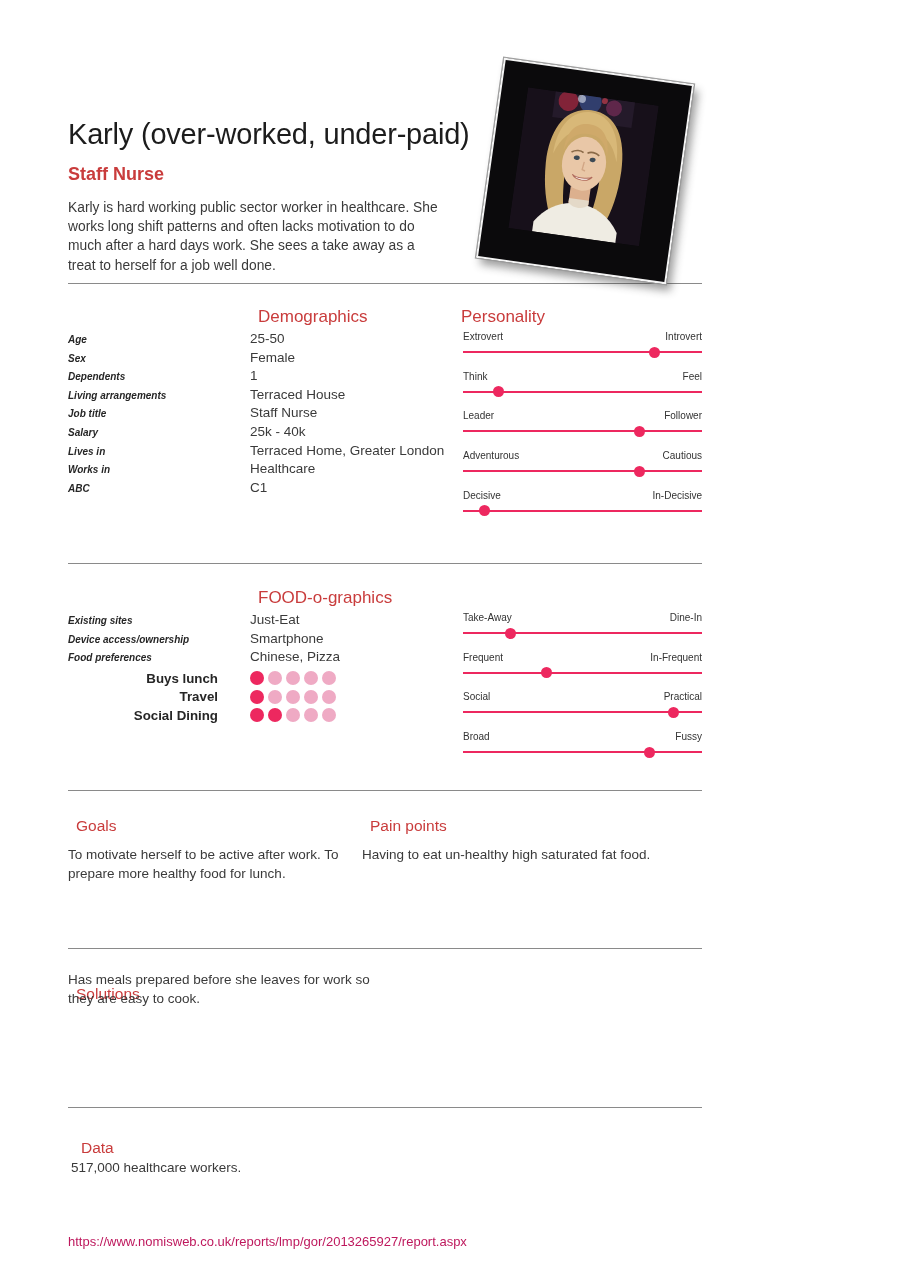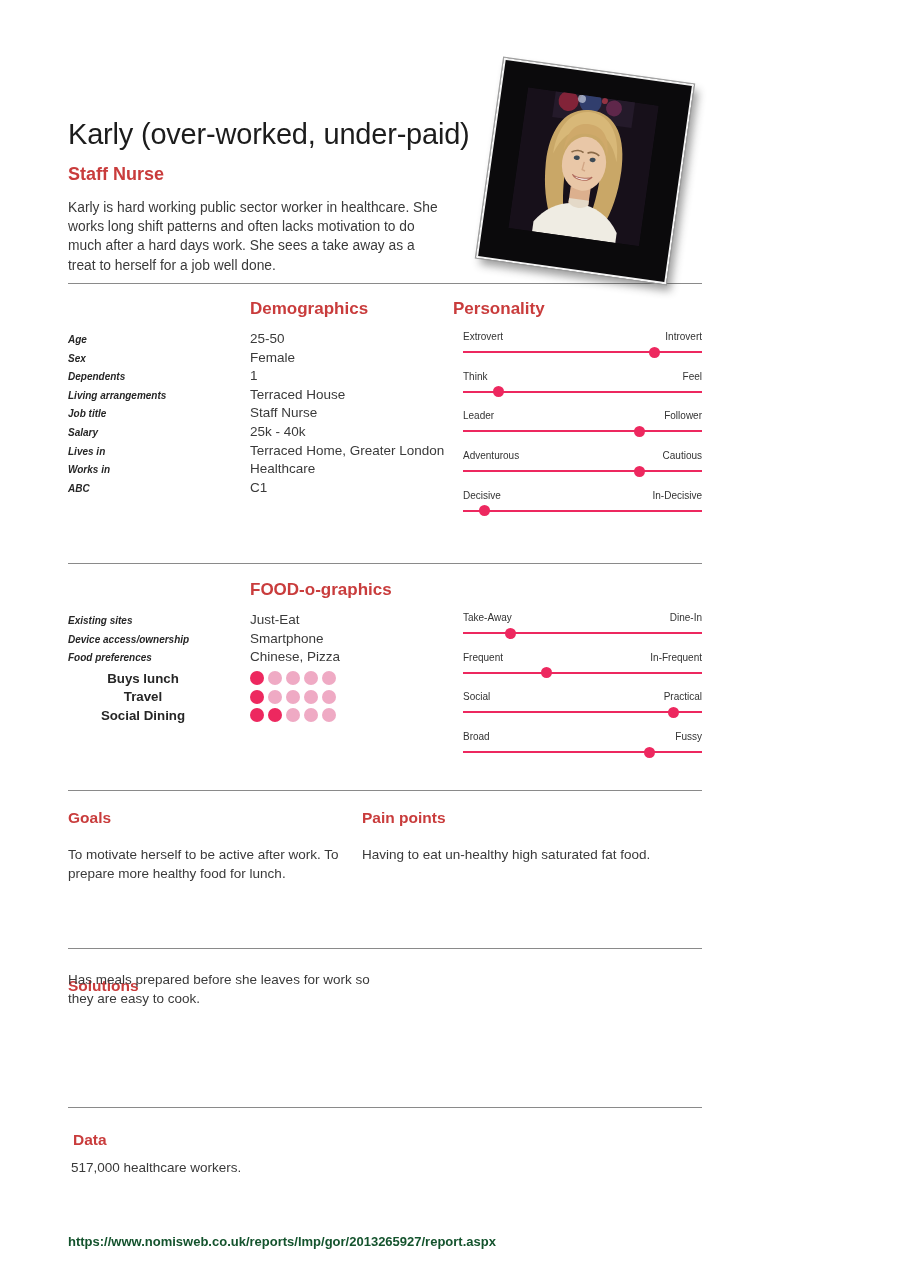--- a/index.html
+++ b/index.html
@@ -38,37 +38,37 @@
     z-index:5;
     padding:0;
   }
   .photo-frame svg{position:absolute;left:26px;top:24px;}
   
   .divider{
     left:68px;width:634px;height:1px;background:#8a8a8a;
   }
   
   .sec-h{
-    font-size:17px;font-weight:700;color:var(--accent);margin:0;
+    font-size:17px;font-weight:400;color:var(--accent);margin:8px;
   }
   .sec-h.small{font-size:15.5px;}
   
   .kv-col{left:68px;width:380px;}
   .kv-row{display:flex;height:18.6px;align-items:baseline;}
   .kv-row .k{
     width:150px;text-align:left;
     font-size:10px;font-weight:700;color:#262626;font-style:italic;
   }
   .kv-row .v{
     margin-left:32px;font-size:13.5px;color:#3a3a3a;white-space:nowrap;
   }
   
   .dot-row{display:flex;height:18.6px;align-items:center;}
   .dot-row .k{
-    width:150px;text-align:center;
+    width:150px;text-align:right;
     font-size:13.3px;font-weight:700;color:#262626;
   }
   .dot-row .dots{margin-left:32px;display:flex;gap:4px;}
   .dot-row .dot{width:14px;height:14px;border-radius:50%;}
   .dot.filled{background:var(--pink);}
   .dot.empty{background:var(--pink-light);}
   
   .slider-col{left:463px;width:239px;}
   .slider{position:relative;height:39.7px;}
   .slider .labels{
@@ -80,21 +80,21 @@
     background:var(--pink);
   }
   .slider .knob{
     position:absolute;top:15.5px;width:11px;height:11px;border-radius:50%;
     background:var(--pink);margin-left:-5.5px;
   }
   
   .body-text{font-size:13.5px;line-height:19px;color:#3a3a3a;margin:0;}
   .url{
     left:68px;top:1234px;
-    font-size:13px;color:#14532d;font-weight:bold;
+    font-size:13px;color:#be185d;
   }
 </style>
 </head>
 <body>
 
 <div class="page" style="--accent: #c93c3c; --pink: #ed285f; --pink-light: #efaac4;">
 
   <h1 class="abs title">Karly (over-worked, under-paid)</h1>
   <h2 class="abs role">Staff Nurse</h2>
   <p class="abs desc">Karly is hard working public sector worker in healthcare. She works long shift patterns and often lacks motivation to do much after a hard days work. She sees a take away as a treat to herself for a job well done.</p>

